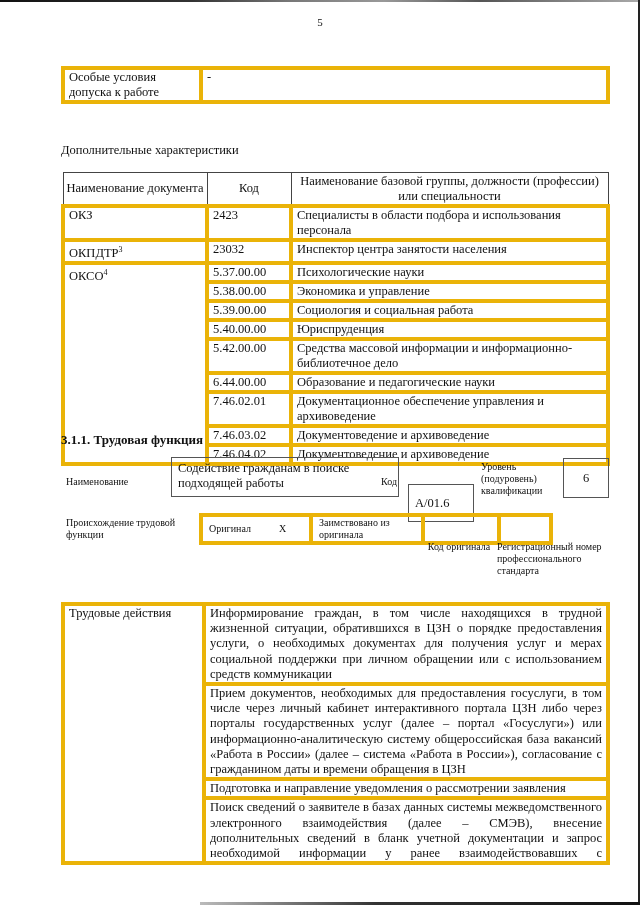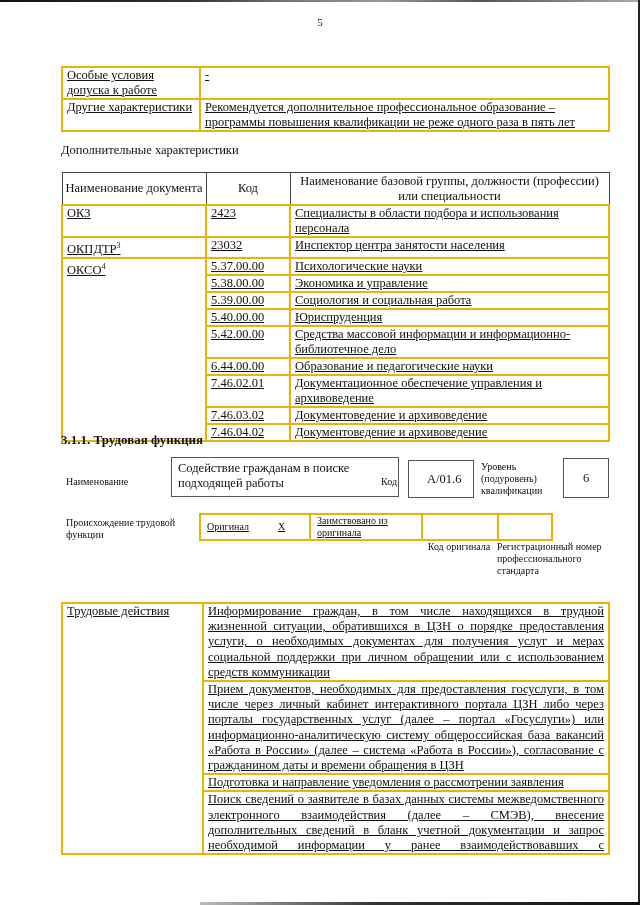--- a/index.html
+++ b/index.html
@@ -9,38 +9,38 @@
     font-family: "Liberation Serif", "DejaVu Serif", serif;
   }
   .scan-top { position: absolute; left: 0; top: 0; width: 640px; height: 2px; background: linear-gradient(90deg,#111 0%,#333 30%,#777 45%,#999 60%,#555 75%,#aaa 100%); }
   .scan-right { position: absolute; right: 0; top: 0; width: 2px; height: 905px; background: #222; }
   .scan-bottom { position: absolute; left: 200px; bottom: 0; width: 440px; height: 3px; background: linear-gradient(90deg,#bbb 0%,#333 40%,#111 100%); }
 
   .abs { position: absolute; }
   .page-num { left: 0; width: 640px; top: 16px; text-align: center; font-size: 11px; }
 
   table { border-collapse: collapse; position: absolute; table-layout: fixed; }
-  td { border: 2px solid #eab308; padding: 0 4px; font-size: 12.5px; line-height: 15px; vertical-align: top; text-decoration: underline; }
+  td { border: 4px solid #eab308; padding: 0 4px; font-size: 12.5px; line-height: 15px; vertical-align: top; }
 
   #t1 { left: 61px; top: 66px; width: 549px; }
   #t1 td { height: 30px; }
 
   .sec-head { left: 61px; top: 143px; font-size: 12.5px; }
 
   #t2 { left: 61px; top: 172px; width: 549px; }
   #t2 th { border: 1px solid #444; font-weight: normal; font-size: 12.5px; line-height: 15px; text-align: center; vertical-align: middle; height: 31px; padding: 0 3px; }
 
   .h3 { left: 61px; top: 432px; font-size: 13px; font-weight: bold; }
 
   .lbl-small { font-size: 10px; line-height: 12px; }
   .box { position: absolute; border: 1px solid #555; box-sizing: border-box; }
   .name-lbl { left: 66px; top: 476px; text-align: right; }
   .name-box { left: 171px; top: 457px; width: 228px; height: 40px; padding: 3px 6px; font-size: 12.5px; line-height: 15px; }
   .code-lbl { left: 381px; top: 476px; }
-  .code-box { left: 408px; top: 460px; width: 66px; height: 38px; font-size: 12.5px; display: flex; align-items: center; padding-left: 18px; }
+  .code-box { left: 408px; top: 484px; width: 66px; height: 38px; font-size: 12.5px; display: flex; align-items: center; padding-left: 6px; }
   .level-lbl { left: 481px; top: 461px; }
   .level-box { left: 563px; top: 458px; width: 46px; height: 40px; font-size: 12.5px; display: flex; align-items: center; justify-content: center; }
 
   .origin-lbl { left: 66px; top: 517px; }
   #t-origin { left: 199px; top: 513px; width: 354px; }
   #t-origin td { height: 24px; vertical-align: middle; font-size: 10px; line-height: 12px; padding: 0 6px; }
   .x-mark { font-size: 12.5px; }
   .code-orig-lbl { left: 421px; width: 76px; top: 541px; text-align: center; }
   .reg-num-lbl { left: 497px; width: 112px; top: 541px; }
 
@@ -60,24 +60,20 @@
 
 <table id="t1">
   <colgroup>
       <col style="width:138px">
       <col>
     </colgroup>
   <tbody>
       <tr>
     <td>Особые условия допуска к работе</td>
     <td>-</td>
-  </tr>
-  <tr>
-    <td>Другие характеристики</td>
-    <td>Рекомендуется дополнительное профессиональное образование – программы повышения квалификации не реже одного раза в пять лет</td>
   </tr>
 </tbody>
   </table>
 
 <div class="abs sec-head">Дополнительные характеристики</div>
 
 <table id="t2">
   <colgroup>
       <col style="width:144px">
       <col style="width:84px">

